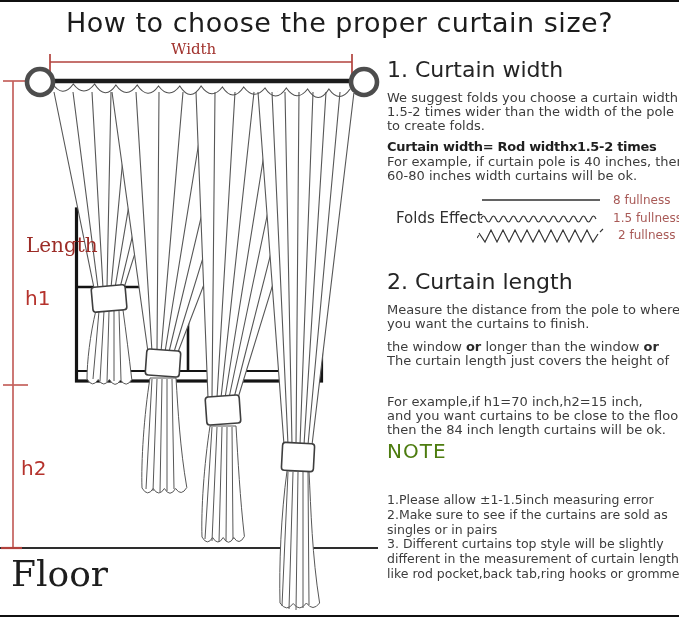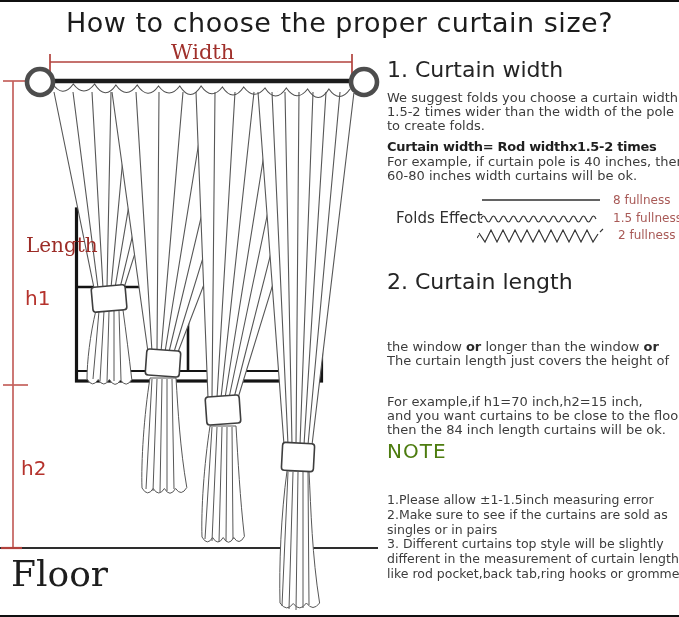--- a/index.html
+++ b/index.html
@@ -12,21 +12,21 @@
 
   .title{
     position:absolute;top:7px;left:0;width:679px;text-align:center;
     font-size:27px;color:#1c1c1c;letter-spacing:.5px;white-space:nowrap;
   }
 
   
   .diagram{position:absolute;left:0;top:0;width:385px;height:617px;}
   .diagram svg{position:absolute;left:0;top:0;}
   .dlabel{position:absolute;white-space:nowrap;}
-  .lbl-width {left:171px;top:40px; font-family:"DejaVu Serif","Liberation Serif",serif;font-size:21px;color:#a0302b;}
+  .lbl-width {left:171px;top:40px; font-family:"DejaVu Serif","Liberation Serif",serif;font-size:15px;color:#a0302b;}
   .lbl-length{left:26px; top:233px;font-family:"DejaVu Serif","Liberation Serif",serif;font-size:20px;color:#9c2b26;}
   .lbl-h1    {left:25px; top:286px;font-size:20px;color:#b5322c;}
   .lbl-h2    {left:21px; top:456px;font-size:20px;color:#b5322c;}
   .lbl-floor {left:11px; top:553px;font-family:"DejaVu Serif","Liberation Serif",serif;font-size:36px;color:#1d1d1d;}
 
   
   .rcol{position:absolute;left:387px;top:0;width:292px;height:539px;}
   .rcol .blk{position:absolute;left:0;}
   .h-sec{font-size:22px;color:#242424;white-space:nowrap;}
   .h1blk{top:57px;left:10px;}
@@ -173,20 +173,24 @@
         <svg width="130" height="22">
           <polyline points="2,9 8,18 14,6 20,18 26,6 32,18 38,6 44,18 50,6 56,18 62,6 68,18 74,6 80,18 86,6 92,18 98,6 104,18 110,6 116,18 121,10" fill="none" stroke="#333333" stroke-width="1.2"></polyline>
           <path d="M0,14 l2,-3 M123,8 l3,-3" fill="none" stroke="#333333" stroke-width="1.1"></path>
         </svg>
         <span class="flbl">2 fullness</span>
       </div>
     </div>
 
     <div class="blk h-sec h2blk">2. Curtain length</div>
 
+    <div class="blk p3blk">
+      <div class="ln">Measure the distance from the pole to where</div>
+      <div class="ln">you want the curtains to finish.</div>
+    </div>
 
     <div class="blk ruleblk">
       <div class="ln"><span>the window </span><span class="b">or</span><span> longer than the window </span><span class="b">or</span></div>
       <div class="ln">The curtain length just covers the height of</div>
     </div>
 
     <div class="blk exblk">
       <div class="ln">For example,if h1=70 inch,h2=15 inch,</div>
       <div class="ln">and you want curtains to be close to the floor,</div>
       <div class="ln">then the 84 inch length curtains will be ok.</div>

